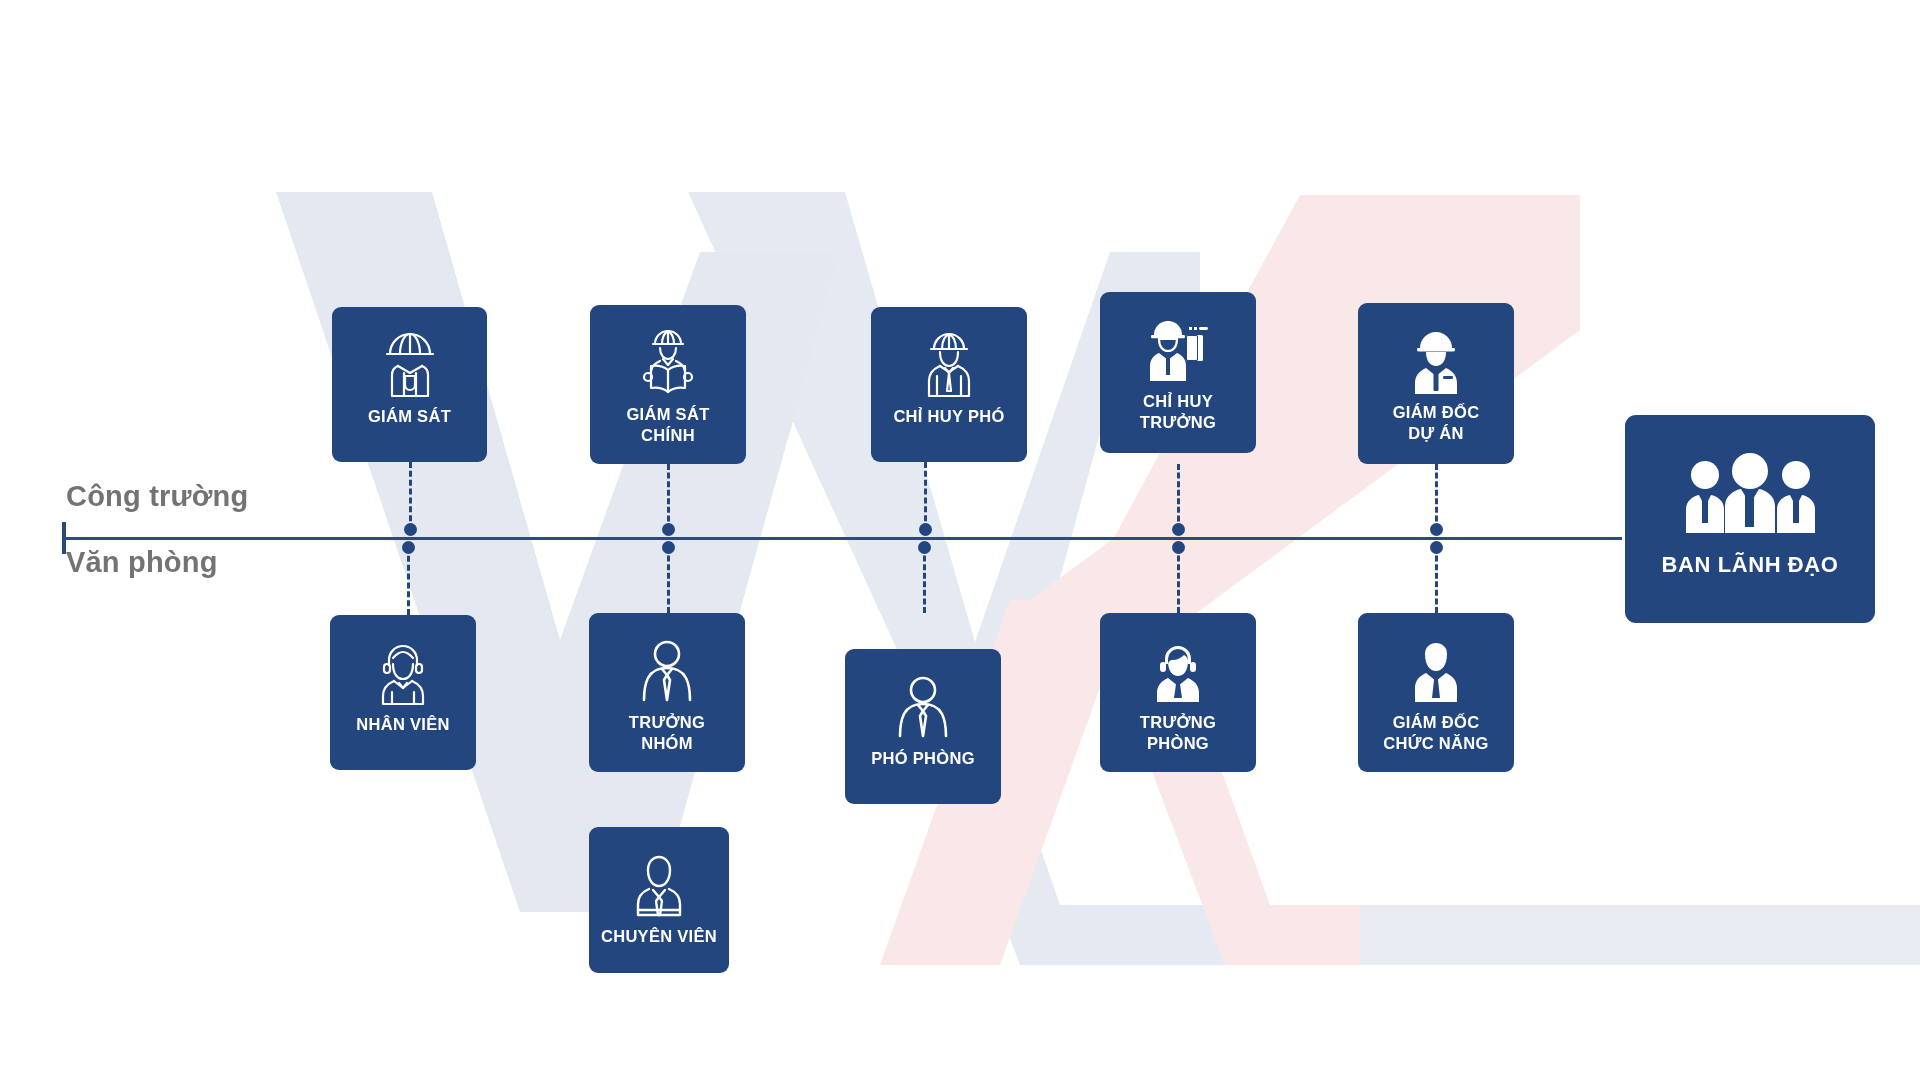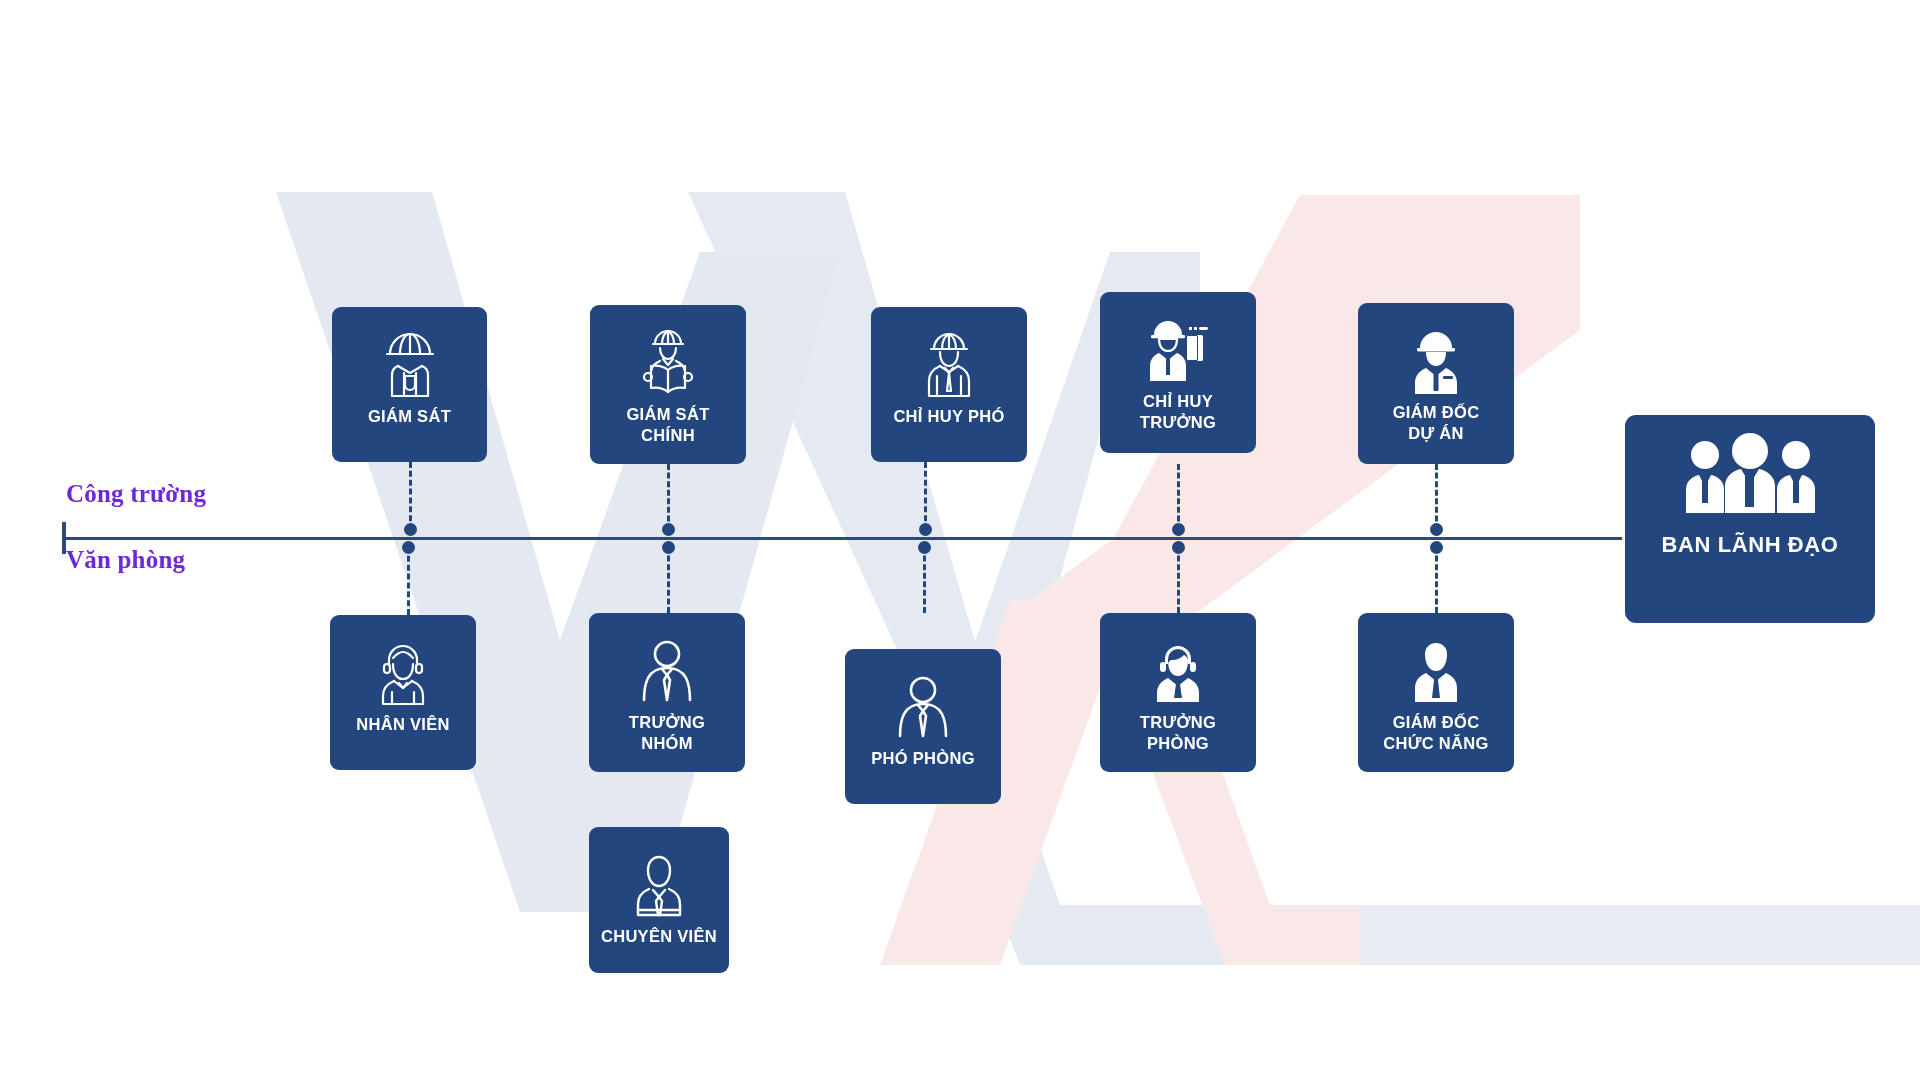--- a/index.html
+++ b/index.html
@@ -26,27 +26,26 @@
     position:absolute;
     left:62px; top:522px;
     width:4px; height:32px;
     background:#2d4a7a;
     z-index:3;
   }
 
   .band-label {
     position:absolute;
     left:66px;
-    font-size:25px;
+    font-size:29px;
     font-weight:bold;
-    color:#6d28d9;
+    color:#737373;
     letter-spacing:0.2px;
     white-space:nowrap;
     z-index:4;
-    font-family:Liberation Serif, serif;
   }
   #label-site   { top:480px; }
   #label-office { top:546px; }
 
   
   .connector { position:absolute; z-index:2; }
   .connector .stem {
     position:absolute; left:0; top:0;
     width:0; height:100%;
     border-left:3px dashed #24467e;
@@ -87,21 +86,21 @@
     letter-spacing:0.3px;
     white-space:pre-line;
     padding:0 6px;
   }
 
   
   #card-leadership {
     left:1625px; top:415px;
     width:250px; height:208px;
     border-radius:11px;
-    padding-top:18px;
+    padding-top:38px;
   }
   #card-leadership .icon-wrap { width:160px; height:84px; }
   #card-leadership .card-label { font-size:22px; margin-top:14px; letter-spacing:0.6px; }
 </style>
 </head>
 <body>
 
 <div id="stage">
 
   <svg id="watermark" viewBox="0 0 1920 1080" preserveAspectRatio="none" aria-hidden="true">

